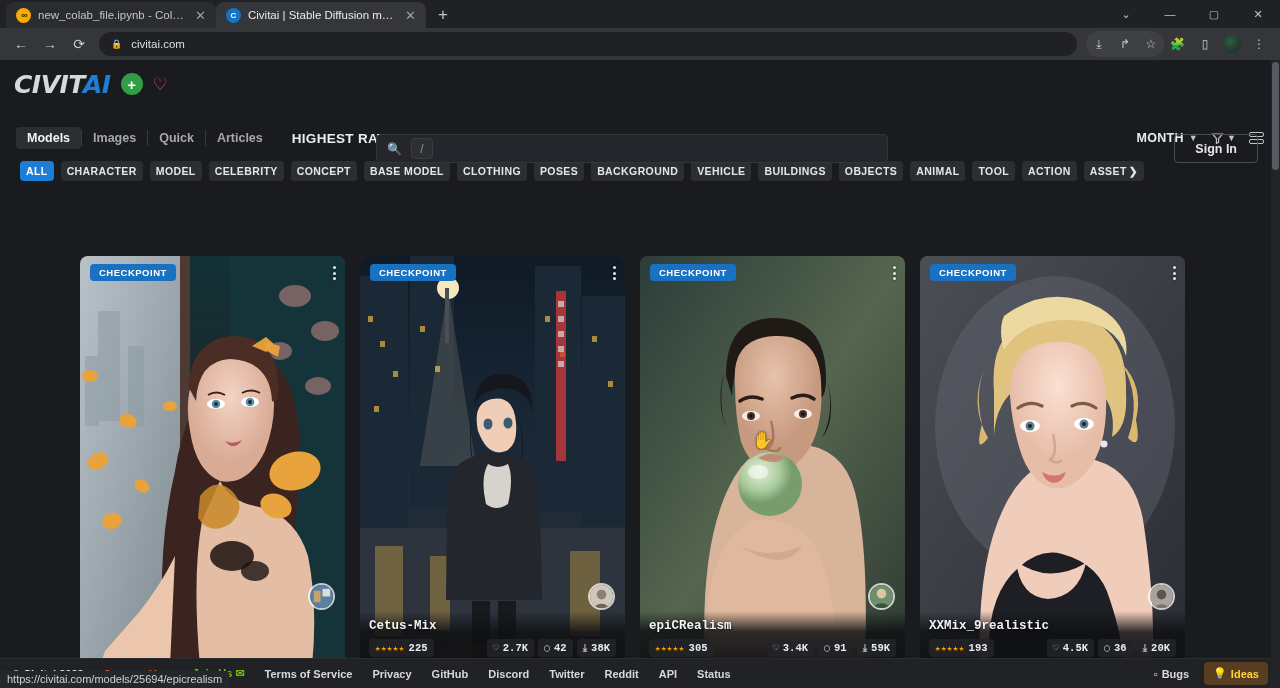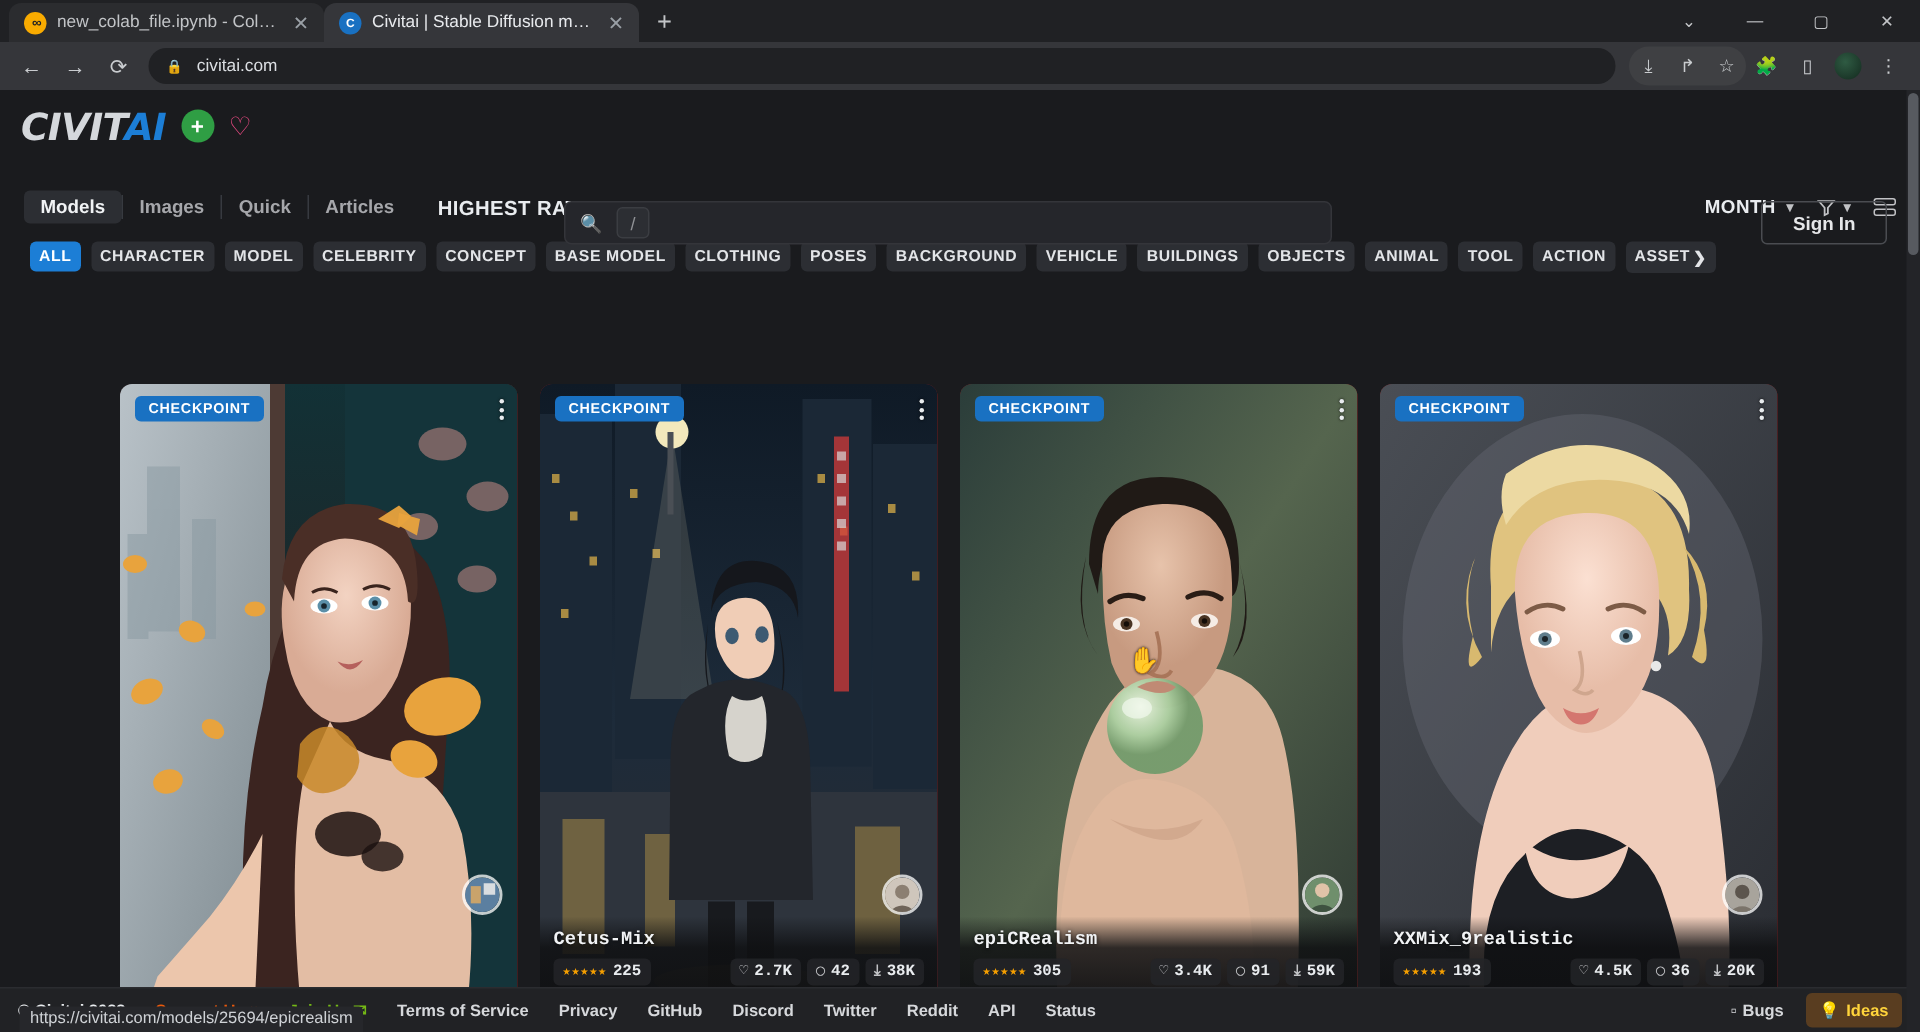--- a/index.html
+++ b/index.html
@@ -161,21 +161,21 @@
   .foot-link { color: #d6d8db; font-size: 11px; font-weight: 700; white-space: nowrap; }
   .foot-link.copy { color: #e9ecef; }
   .foot-link.support { color: #e8590c; }
   .foot-link.join { color: #74b816; }
   .foot-right { margin-left: auto; display: flex; align-items: center; gap: 8px; }
   .bugs-btn { color: #d6d8db; font-size: 11px; font-weight: 700; display: flex;
               align-items: center; gap: 4px; padding: 4px 7px; border-radius: 4px; }
   .ideas-btn { background: #593d20; color: #ffd43b; font-size: 11px; font-weight: 700;
                display: flex; align-items: center; gap: 4px; padding: 5px 9px; border-radius: 4px; }
   .statusbar {
-    position: absolute; left: 13px; bottom: 0; background: #26272b; color: #cfd2d6;
+    position: absolute; left: 0; bottom: 0; background: #26272b; color: #cfd2d6;
     font-size: 11px; padding: 2px 7px 3px; z-index: 40; border-top-right-radius: 3px;
   }
   .scrollbar {
     position: absolute; right: 0; top: 0; bottom: 0; width: 9px; background: #232428; z-index: 25;
   }
   .scrollthumb { position: absolute; right: 1px; top: 2px; width: 7px; height: 108px;
                  background: #575a60; border-radius: 4px; }
   .cursor { position: absolute; left: 752px; top: 370px; z-index: 50;
             font-size: 17px; color: #fff; text-shadow: 0 0 2px #000; }
 </style>

